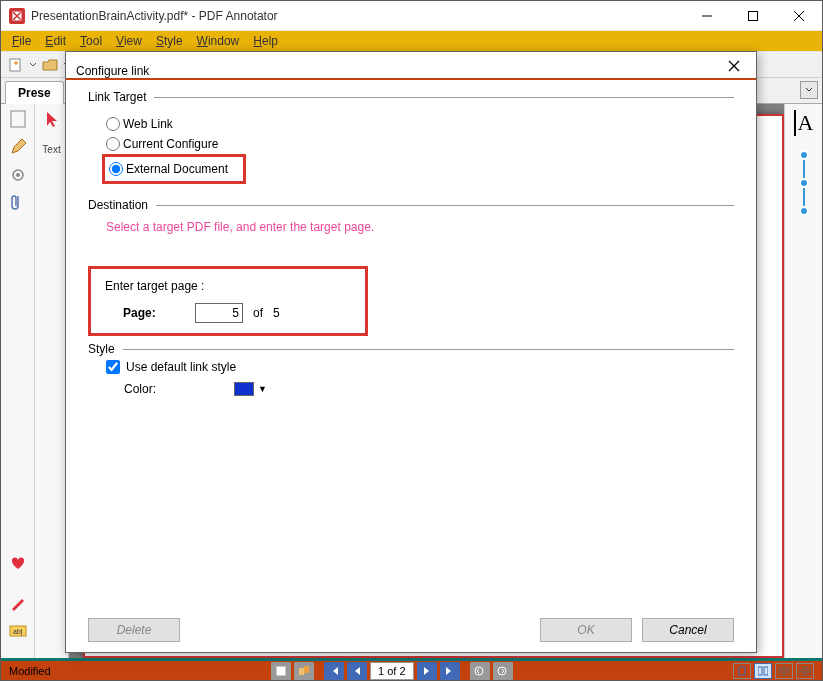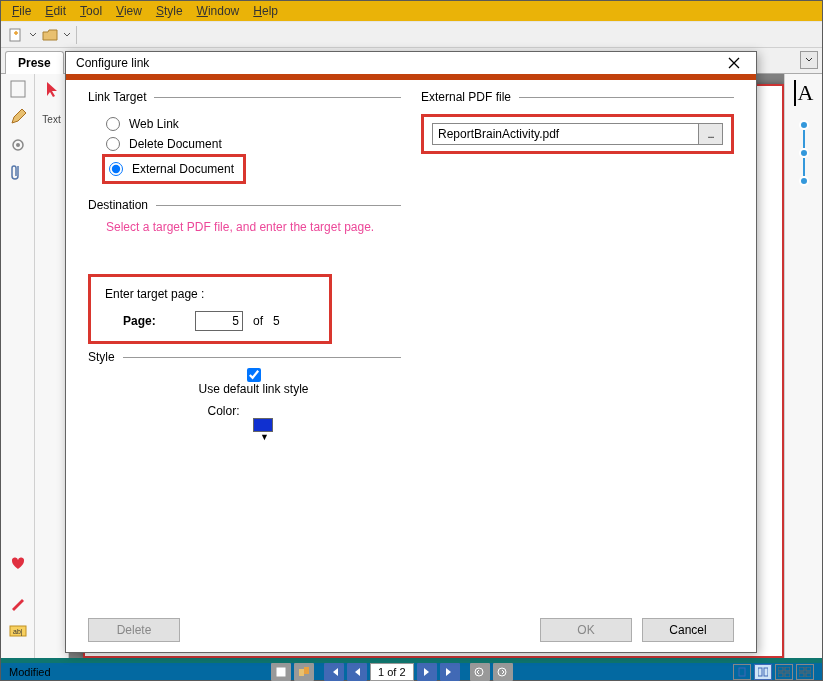--- a/index.html
+++ b/index.html
@@ -32,80 +32,106 @@
 .tool-label { font-size: 10px; color: #444;}
 
 .doc-area { flex: 1; background: #808080; padding: 10px 0 0 14px; overflow: hidden; position:relative;}
 .page-outer { background: #fff; border: 2px solid #c33; width: 100%; height: 100%; box-shadow: 0 0 6px rgba(0,0,0,0.4);}
 .right-rail { width: 38px; background: #f7f7f7; border-left: 1px solid #d0d0d0; display:flex; flex-direction:column; align-items:center; padding-top:6px; gap:14px;}
 .font-preview{ font-size:22px; font-family: Georgia, serif; border-left: 2px solid #000; padding-left:2px;}
 .connector { display:flex; flex-direction:column; align-items:center;}
 .dot { width:10px; height:10px; background:#3498db; border-radius:50%; border:2px solid #fff;}
 .line { width:2px; height:18px; background:#3498db;}
 
-.statusbar { height: 22px; background: #0369a1; border-top: 5px solid #0f766e; display: flex; align-items: center; padding: 8px 8px; font-size: 11px;}
+.statusbar { height: 22px; background: #c2410c; border-top: 3px solid #0f766e; display: flex; align-items: center; padding: 8px 8px; font-size: 11px;}
 .status-center { flex:1; display:flex; justify-content:center; align-items:center; gap:3px;}
 .nav-btn { width:20px; height:18px; background:#4169b5; display:flex; align-items:center; justify-content:center; color:#fff; border-radius:1px;}
 .nav-btn.gray { background:#999;}
 .page-input { width:44px; height:18px; border:1px solid #999; background:#fff; text-align:center; font-size:11px;}
 .status-right { display:flex; gap:3px;}
 .view-btn { width:18px; height:16px; border:1px solid #888; display:flex; align-items:center; justify-content:center;}
 .view-btn.active { background:#cfe4f7; border-color:#4169b5;}
 
 
 .dialog-backdrop { position:absolute; top:50px; left:64px; width:692px; height:602px; background:#fff; border:1px solid #646464; box-shadow: 2px 2px 10px rgba(0,0,0,0.3); display:flex; flex-direction:column;}
-.dialog-title { height:28px; display:flex; align-items:center; padding:0 10px; border-bottom:6px solid #c2410c;}
+.dialog-title { height:28px; display:flex; align-items:flex-end; padding:0 10px; border-bottom:2px solid #c2410c;}
 .dialog-title-text { flex:1; font-size:12px;}
 .dialog-close { width:24px; height:24px; display:flex; align-items:center; justify-content:center;}
 .dialog-body { flex:1; padding: 10px 22px; display:flex; gap: 20px;}
 .dlg-col { flex:1; display:flex; flex-direction:column;}
 .gline { position:relative;}
 .gline span.lbl { background:#fff; padding-right:8px; position:relative; z-index:2;}
 .gline::after{ content:""; position:absolute; left:0; right:0; top:50%; height:1px; background:#999; z-index:1;}
 
-.radio-row { display:flex; align-items:center; gap:9px; padding:3px 0 3px 18px;}
+.radio-row { display:flex; align-items:center; gap:3px; padding:3px 0 3px 18px;}
 .radio-row input[type=radio]{ width:14px; height:14px;}
 .highlight-red { border: 3px solid #d9362e; padding: 2px 4px; margin-left: 14px; width: 144px;}
 
 .dest-text { padding: 8px 0 0 18px; color:#ec4899;}
 
-.target-box { border: 3px solid #d9362e; padding: 10px 14px; width: 244px; margin-top: 40px;}
+.target-box { border: 3px solid #d9362e; padding: 10px 14px; width: 280px; margin-top: 32px;}
 .target-row { display:flex; align-items:center; margin-top:10px; gap: 10px;}
 .target-row .plbl{ width:80px; padding-left:18px;font-weight:bold;}
 .page-num-input { width:48px; height:20px; border:1px solid #666; text-align:right; padding-right:3px; font-size:12px;}
 
 .style-group { margin-top:6px;}
-.chk-row { display:flex; align-items:center; padding:4px 0 4px 18px;flex-direction:column;}
+.chk-row { display:flex; align-items:center; gap:6px; padding:4px 0 4px 18px;}
 .chk-row input[type=checkbox]{ width:14px; height:14px;}
-.style-row { display:flex; align-items:center; padding:4px 0 4px 36px;flex-direction:column;}
+.style-row { display:flex; align-items:center; padding:4px 0 4px 36px;}
 .style-row .slbl{ width:110px;}
 .color-swatch{ width:20px; height:14px; background:#1030d0; border:1px solid #666;}
 .color-drop{ margin-left:4px; font-size:9px;}
 .fs-btn { width:22px; height:22px; border:1px solid #888; display:flex; align-items:center; justify-content:center; font-family:Georgia,serif; font-size:14px; margin-right:2px;}
 .fs-btn.bold{ font-weight:bold;}
 .fs-btn.italic{ font-style:italic;}
 .fs-btn.under{ text-decoration:underline; color:#1030d0; border-color:#4169b5;}
 
 .ext-file-box { border:3px solid #d9362e; padding:6px 8px;}
 .file-field { display:flex;}
 .file-field input{ flex:1; height:22px; border:1px solid #888; padding:0 5px; font-size:12px;}
 .browse-btn{ width:24px; height:22px; border:1px solid #888; border-left:none; background:#e8e8e8; display:flex; align-items:center; justify-content:center; font-size:11px; letter-spacing:-1px;}
 
 .dialog-footer { height:44px; display:flex; align-items:center; padding: 0 22px; gap:10px;}
-.dlg-btn { width:92px; height:24px; border:1px solid #adadad; background:#e1e1e1; color:#000; font-size:12px; display:flex; align-items:center; justify-content:center;}
+.dlg-btn { width:92px; height:24px; border:1px solid #adadad; background:#e1e1e1; color:#000; font-size:12px; display:flex; align-items:center; justify-content:center;font-style:italic;}
 .dlg-btn.disabled{ color:#888;}
 .footer-spacer{ flex:1;}
 
 svg { pointer-events: none; }
 </style>
 </head>
 <body>
 
 <div class="window">
 
+  <div class="titlebar">
+    <div class="titlebar-icon">
+      <svg viewBox="0 0 16 16">
+          <path d="M2 2h12v12H2z" fill="#fff"></path>
+          <path d="M3 3l10 10M13 3L3 13" stroke="#c33" stroke-width="2"></path>
+        </svg>
+    </div>
+    <div class="titlebar-text">PresentationBrainActivity.pdf* - PDF Annotator</div>
+    <div class="win-controls">
+      <div class="win-btn">
+        <svg width="10" height="10">
+            <path d="M0 5h10" stroke="#000"></path>
+          </svg>
+      </div>
+      <div class="win-btn">
+        <svg width="10" height="10">
+            <rect x="0.5" y="0.5" width="9" height="9" fill="none" stroke="#000"></rect>
+          </svg>
+      </div>
+      <div class="win-btn close">
+        <svg width="10" height="10">
+            <path d="M0 0l10 10M10 0L0 10" stroke="#000"></path>
+          </svg>
+      </div>
+    </div>
+  </div>
 
   <div class="menubar">
     <span>File</span>
     <span>Edit</span>
     <span>Tool</span>
     <span>View</span>
     <span>Style</span>
     <span>Window</span>
     <span>Help</span>
   </div>
@@ -302,21 +328,21 @@
 
       <div class="dlg-col">
         <div class="gline"><span class="lbl">Link Target</span></div>
         <div style="height:10px"></div>
         <div class="radio-row">
           <input type="radio" name="lt" style="">
             <span>Web Link</span>
         </div>
         <div class="radio-row">
           <input type="radio" name="lt" style="">
-            <span>Delete Document</span>
+            <span>Current Configure</span>
         </div>
         <div class="highlight-red">
           <div class="radio-row" style="padding-left:0;margin-left:0">
             <input type="radio" name="lt" checked="" style="">
               <span>External Document</span>
           </div>
         </div>
         <div style="height:14px"></div>
         <div class="gline"><span class="lbl">Destination</span></div>
         <div class="dest-text">Select a target PDF file, and enter the target page.</div>
@@ -338,30 +364,20 @@
               <span>Use default link style</span>
           </div>
           <div class="style-row">
             <span class="slbl">Color:</span>
             <div class="color-swatch"></div>
             <span class="color-drop">▼</span>
           </div>
         </div>
       </div>
 
-      <div class="dlg-col">
-        <div class="gline"><span class="lbl">External PDF file</span></div>
-        <div style="height:10px"></div>
-        <div class="ext-file-box">
-          <div class="file-field">
-            <input value="ReportBrainActivity.pdf" style="">
-            <div class="browse-btn">...</div>
-          </div>
-        </div>
-      </div>
     </div>
 
     <div class="dialog-footer">
       <div class="dlg-btn disabled">Delete</div>
       <div class="footer-spacer"></div>
       <div class="dlg-btn disabled">OK</div>
       <div class="dlg-btn">Cancel</div>
     </div>
   </div>
 </div>

